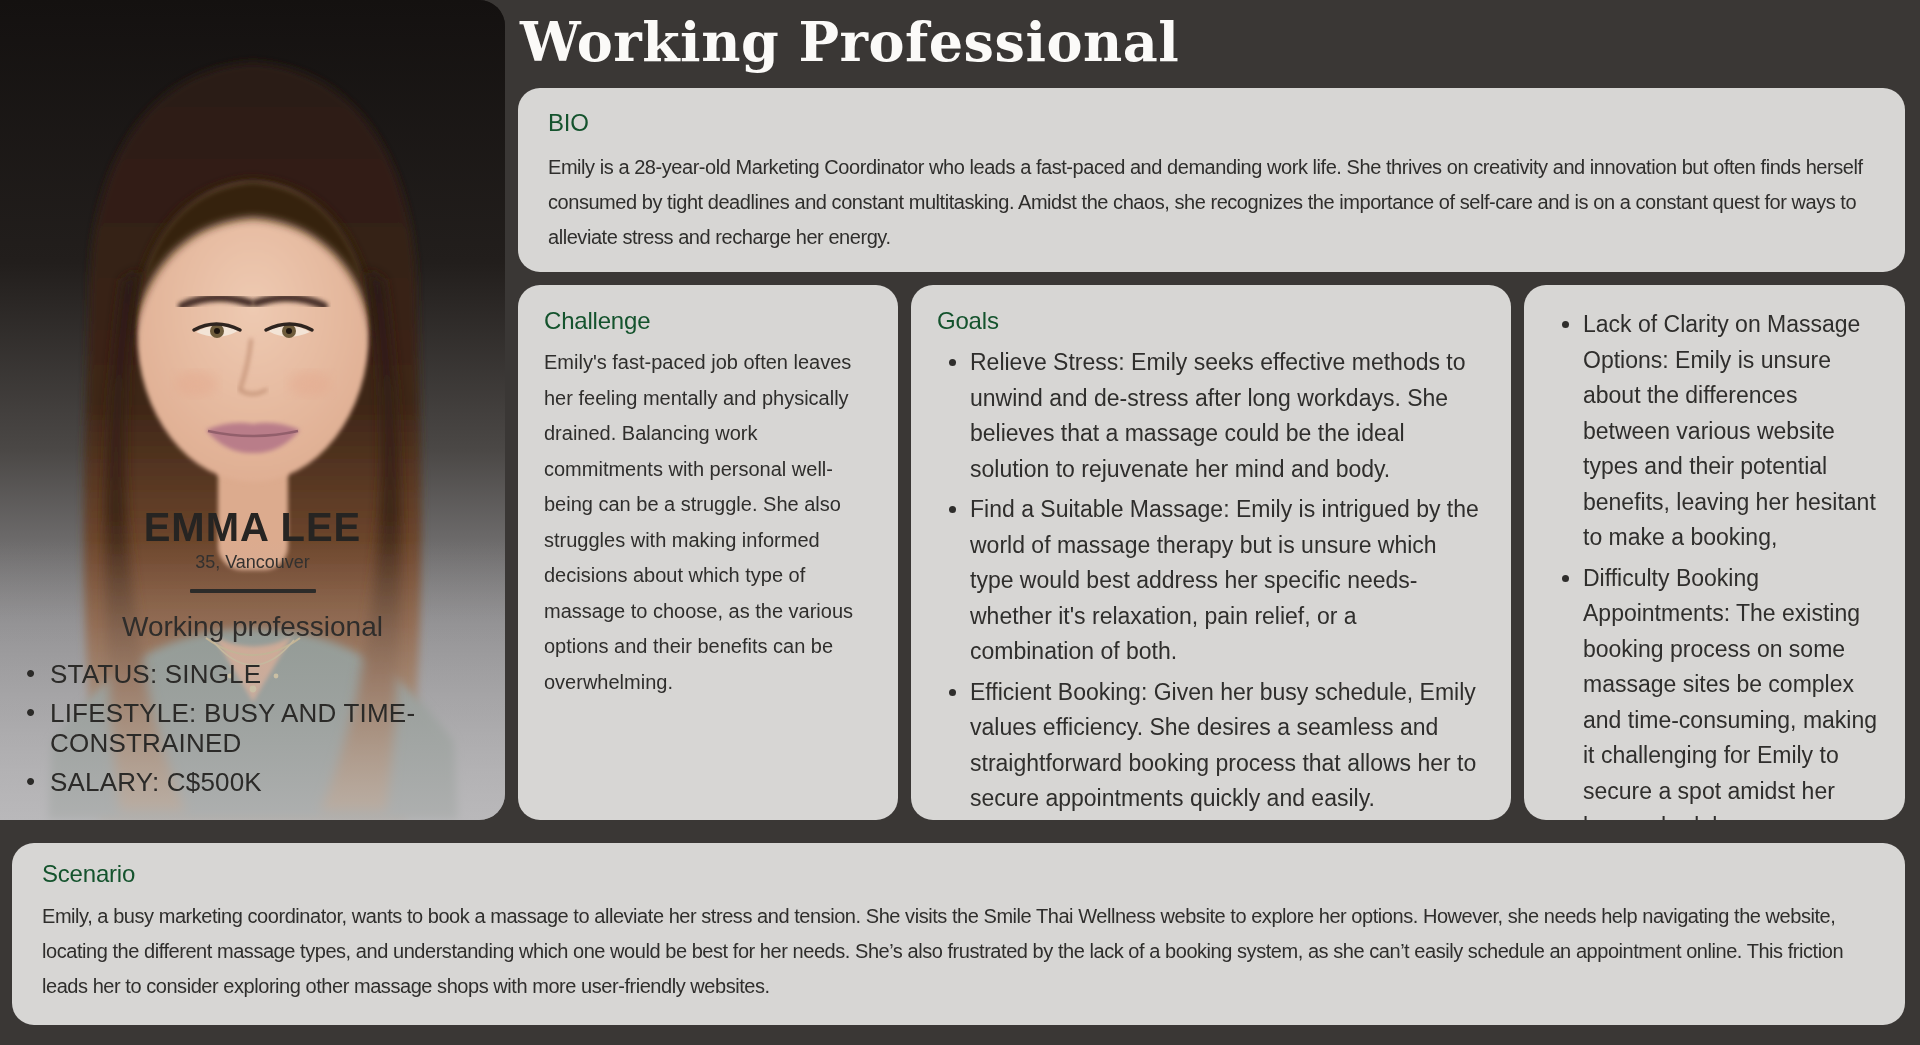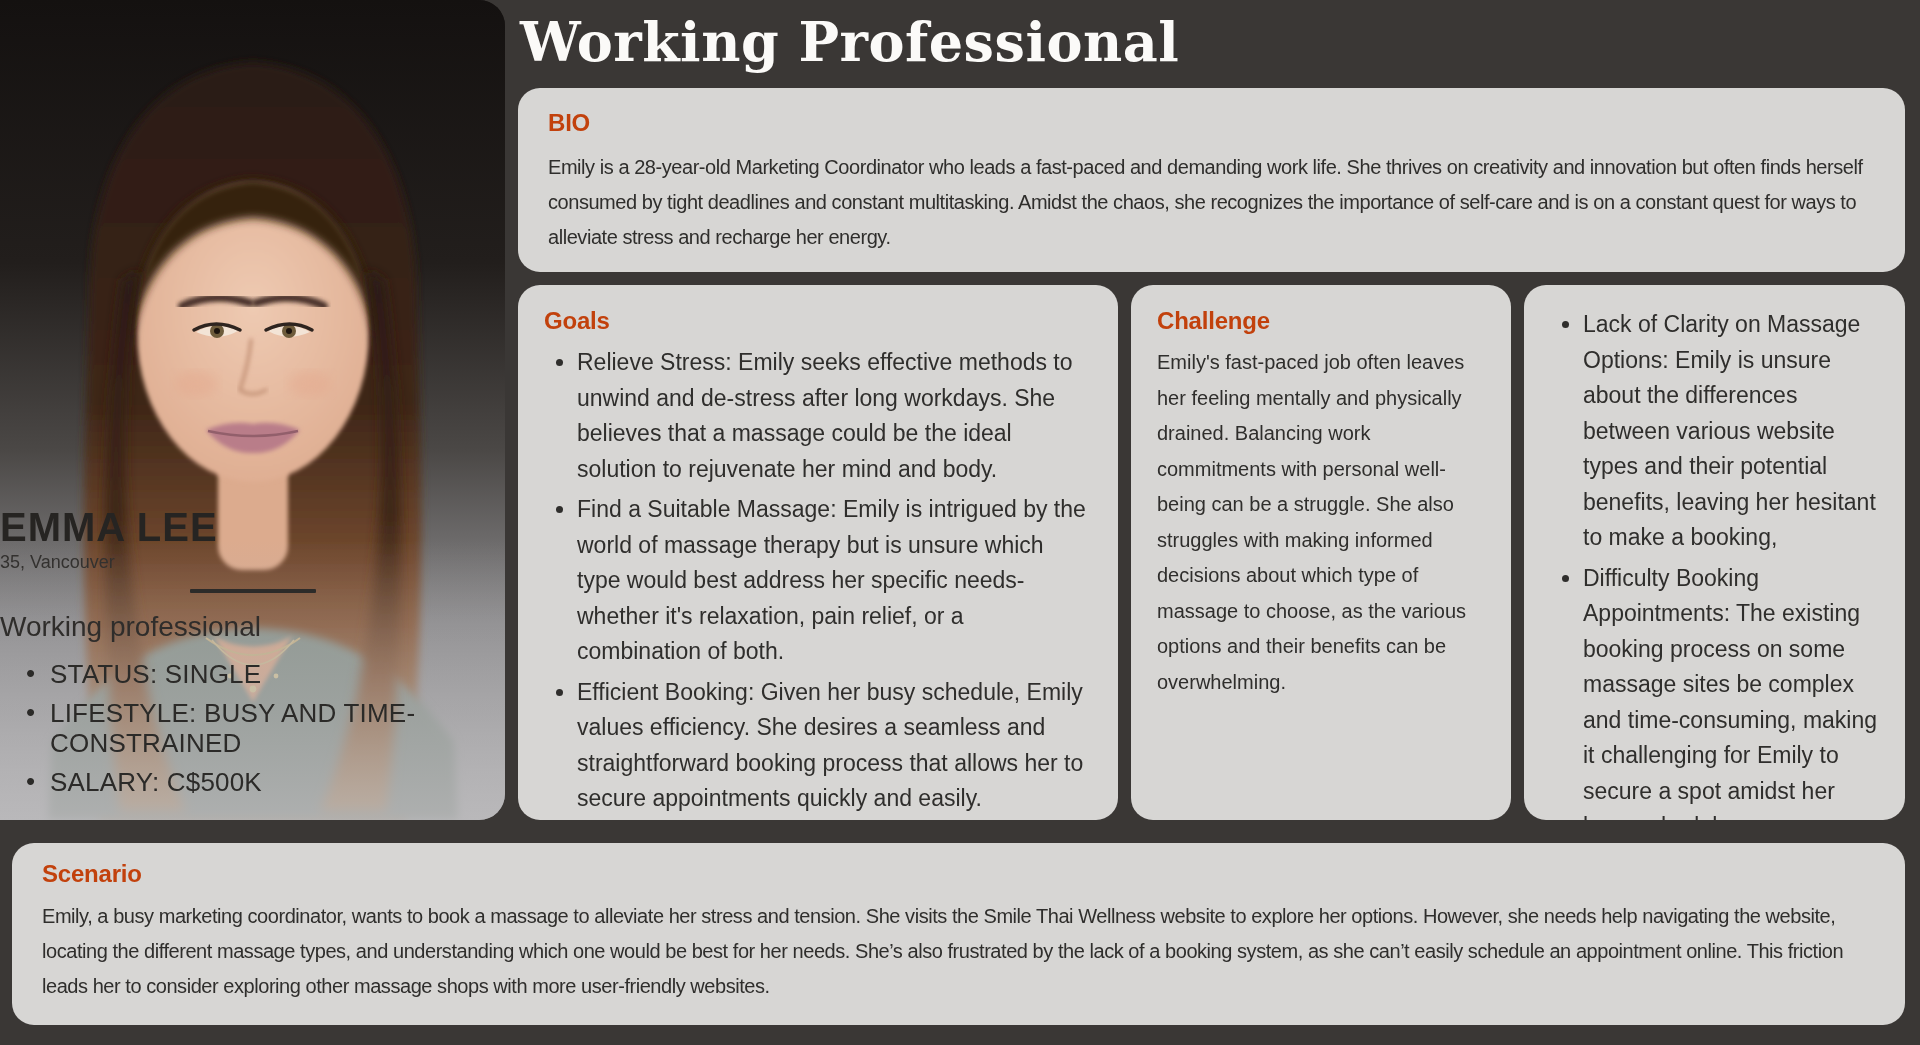--- a/index.html
+++ b/index.html
@@ -19,21 +19,21 @@
     border-radius: 0 26px 26px 0;
     overflow: hidden;
     background: #1a1716;
   }
   .photo-panel svg { position: absolute; left: 0; top: 0; width: 100%; height: 100%; }
 
   .profile-overlay {
     position: absolute; left: 0; bottom: 0; width: 100%;
     padding: 0 0 14px 0;
   }
-  .name-block { }
+  .name-block { text-align: center; }
   .profile-name {
     font-size: 40px; font-weight: 700; letter-spacing: 1px;
     color: #262422;
   }
   .profile-ageloc { font-size: 18px; color: #33312f; margin-top: 2px; }
   .profile-divider {
     width: 126px; height: 4px; background: #2c2b29;
     margin: 16px auto 18px auto; border-radius: 1px;
   }
   .profile-role { font-size: 28px; color: #2f2d2b; margin-bottom: 16px; }
@@ -57,21 +57,21 @@
     letter-spacing: 0.5px;
     margin: 12px 0 16px 2px;
   }
 
   .card {
     background: #D7D6D4;
     border-radius: 22px;
     overflow: hidden;
   }
   .card h2 {
-    font-size: 24px; font-weight: 700; color: #c2410c;
+    font-size: 24px; font-weight: 400; color: #14532d;
     letter-spacing: -0.2px;
   }
   .body-text { font-size: 20px; line-height: 35px; color: #2F2E2C; }
   .condensed { letter-spacing: -0.45px; }
 
   .bio-card { height: 184px; padding: 21px 30px; }
   .bio-card h2 { margin-bottom: 13px; }
 
   .cards-row { display: flex; gap: 13px; margin-top: 13px; height: 535px; }
   .goals-card   { width: 600px; padding: 22px 26px; }
@@ -193,34 +193,34 @@
 
 <main class="main-col">
   <h1 class="page-title">Working Professional</h1>
 
   <section class="card bio-card">
     <h2>BIO</h2>
     <p class="body-text condensed">Emily is a 28-year-old Marketing Coordinator who leads a fast-paced and demanding work life. She thrives on creativity and innovation but often finds herself consumed by tight deadlines and constant multitasking. Amidst the chaos, she recognizes the importance of self-care and is on a constant quest for ways to alleviate stress and recharge her energy.</p>
   </section>
 
   <div class="cards-row">
+    <section class="card challenge-card">
+      <h2>Challenge</h2>
+      <p class="body-text">Emily's fast-paced job often leaves her feeling mentally and physically drained. Balancing work commitments with personal well-being can be a struggle. She also struggles with making informed decisions about which type of massage to choose, as the various options and their benefits can be overwhelming.</p>
+    </section>
+
     <section class="card goals-card">
       <h2>Goals</h2>
       <ul class="bullet-list">
         <li>Relieve Stress: Emily seeks effective methods to unwind and de-stress after long workdays. She believes that a massage could be the ideal solution to rejuvenate her mind and body.</li>
         <li>Find a Suitable Massage: Emily is intrigued by the world of massage therapy but is unsure which type would best address her specific needs- whether it's relaxation, pain relief, or a combination of both.</li>
         <li>Efficient Booking: Given her busy schedule, Emily values efficiency. She desires a seamless and straightforward booking process that allows her to secure appointments quickly and easily.</li>
       </ul>
     </section>
 
-    <section class="card challenge-card">
-      <h2>Challenge</h2>
-      <p class="body-text">Emily's fast-paced job often leaves her feeling mentally and physically drained. Balancing work commitments with personal well-being can be a struggle. She also struggles with making informed decisions about which type of massage to choose, as the various options and their benefits can be overwhelming.</p>
-    </section>
-
     <section class="card painpoints-card">
       <ul class="bullet-list">
         <li>Lack of Clarity on Massage Options: Emily is unsure about the differences between various website types and their potential benefits, leaving her hesitant to make a booking,</li>
         <li>Difficulty Booking Appointments: The existing booking process on some massage sites be complex and time-consuming, making it challenging for Emily to secure a spot amidst her busy schedule.</li>
       </ul>
     </section>
   </div>
 </main>
 
 <section class="card scenario-card">

